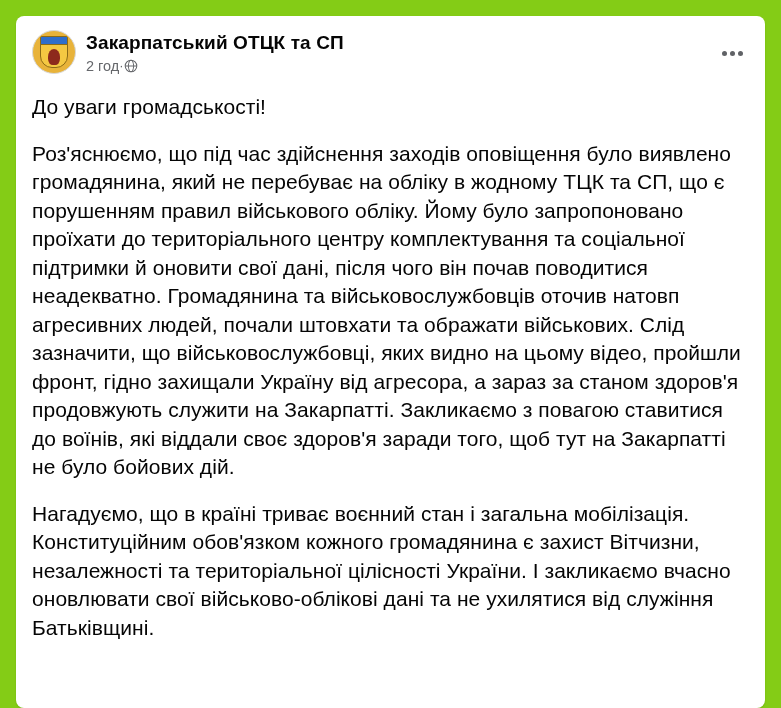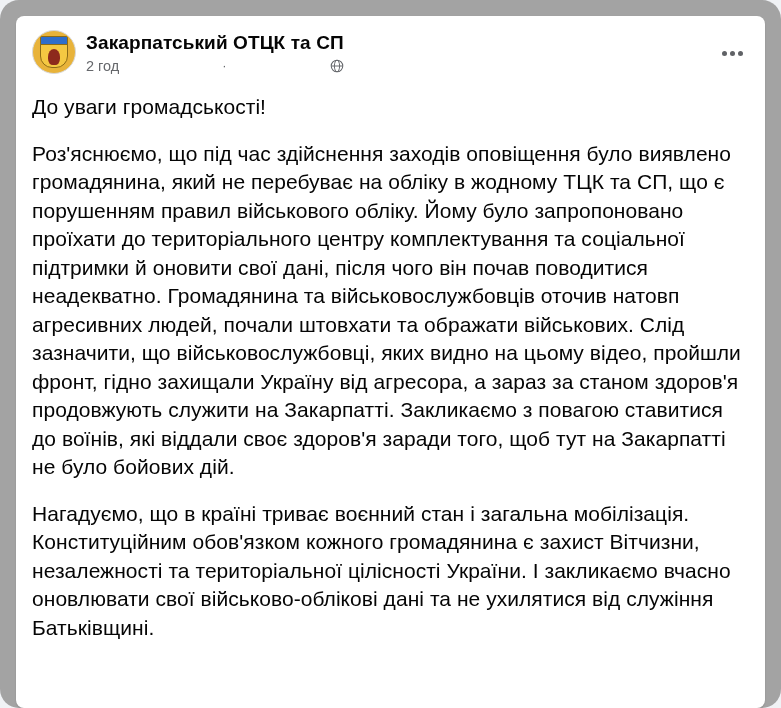--- a/index.html
+++ b/index.html
@@ -8,24 +8,23 @@
     background: #f0f2f5;
     width: 781px;
     height: 708px;
     overflow: hidden;
     font-family: "Liberation Sans", sans-serif;
   }
 
   .page {
     width: 781px;
     height: 708px;
-    background: #a3a3a3;
+    background: #84cc16;
     box-sizing: border-box;
     padding: 16px 16px 0 16px;
-    border-radius: 19px;
   }
 
   .post-card {
     background: #ffffff;
     border-radius: 8px;
     box-shadow: 0 1px 2px rgba(0,0,0,0.12);
     width: 749px;
     min-height: 692px;
     box-sizing: border-box;
     padding: 14px 16px 10px 16px;
@@ -100,21 +99,20 @@
   }
 
   .meta-row {
     display: flex;
     align-items: center;
     gap: 0;
     margin-top: 3px;
     font-size: 14.5px;
     color: #65676b;
     line-height: 18px;
-    justify-content: space-between;
   }
   .meta-dot {
     font-size: 13px;
     color: #65676b;
     line-height: 18px;
   }
 
   .globe-icon {
     width: 14px;
     height: 14px;

